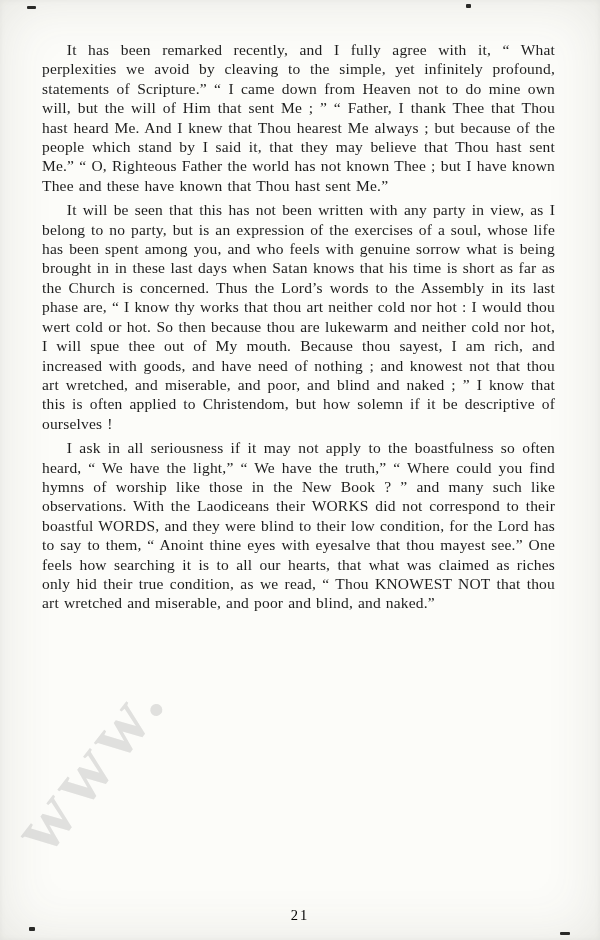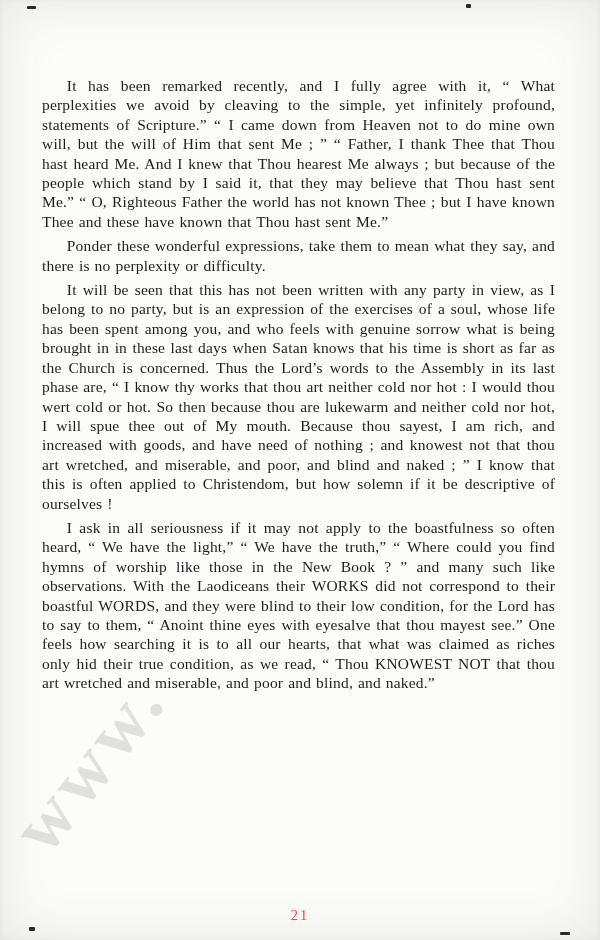--- a/index.html
+++ b/index.html
@@ -21,36 +21,35 @@
   .text-column {
     position: absolute;
     left: 42px;
     top: 40px;
     width: 513px;
     text-align: justify;
     font-size: 15.5px;
     line-height: 19.4px;
     letter-spacing: 0.012em;
     word-spacing: 0.06em;
-    margin-top: 36px;
   }
   .text-column p {
     margin: 0 0 5px 0;
     text-indent: 1.6em;
   }
   .bold { font-weight: normal; }
   .page-number {
     position: absolute;
     left: 0;
     right: 0;
     bottom: 16px;
     text-align: center;
     font-size: 14.5px;
     letter-spacing: 2px;
-    color: #ef4444;
+    color: #000000;
   }
   .watermark {
     position: absolute;
     left: 28px;
     bottom: 55px;
     transform-origin: 0 50%;
     transform: rotate(-52deg);
     font-size: 74px;
     font-weight: bold;
     color: rgba(160,160,158,0.30);
@@ -70,21 +69,20 @@
   .speck.br { left: 560px; top: 932px; width: 10px; height: 3px; }
 </style>
 </head>
 <body>
 
 <div class="page">
   <div class="watermark">www.</div>
 
   <div class="text-column">
       <p><span>It has been remarked recently, and I fully agree with it, “ What perplexities we avoid by cleaving to the simple, yet infinitely profound, statements of Scripture.” “ I came down from Heaven not to do mine own will, but the will of Him that sent Me ; ” “ Father, I thank Thee that Thou hast heard Me.  And I knew that Thou hearest Me always ; but because of the people which stand by I said it, that they may believe that Thou hast sent Me.” “ O, Righteous Father the world has not known Thee ; but I have known Thee and these have known that Thou hast sent Me.”</span></p>
-      <p><span>Ponder these wonderful expressions, take them to mean what they say, and there is no perplexity or difficulty.</span></p>
       <p><span>It will be seen that this has not been written with any party in view, as I belong to no party, but is an expression of the exercises of a soul, whose life has been spent among you, and who feels with genuine sorrow what is being brought in in these last days when Satan knows that his time is short as far as the Church is concerned.  Thus the Lord’s words to the Assembly in its last phase are, “ I know thy works that thou art neither cold nor hot : I would thou wert cold or hot.  So then because thou are lukewarm and neither cold nor hot, I will spue thee out of My mouth.  Because thou sayest, I am rich, and increased with goods, and have need of nothing ; and knowest not that thou art wretched, and miserable, and </span><span class="bold">poor</span><span>, and blind and naked ; ”  I know that this is often applied to Christendom, but how solemn if it be descriptive of ourselves !</span></p>
       <p><span>I ask in all seriousness if it may not apply to the boastfulness so often heard, “ We have the light,” “ We have the truth,” “ Where could you find hymns of worship like those in the New Book ? ” and many such like observations.  With the Laodiceans their WORKS did not correspond to their boastful WORDS, and they were blind to their low condition, for the Lord has to say to them, “ Anoint thine eyes with eyesalve that thou mayest see.”  One feels how searching it is to all our hearts, that what was claimed as riches only hid their true condition, as we read, “ Thou KNOWEST NOT that thou art wretched and miserable, and poor and blind, and naked.”</span></p>
     </div>
 
   <div class="page-number">21</div>
 
   <div class="speck tl"></div>
   <div class="speck tr"></div>
   <div class="speck bl"></div>
   <div class="speck br"></div>

